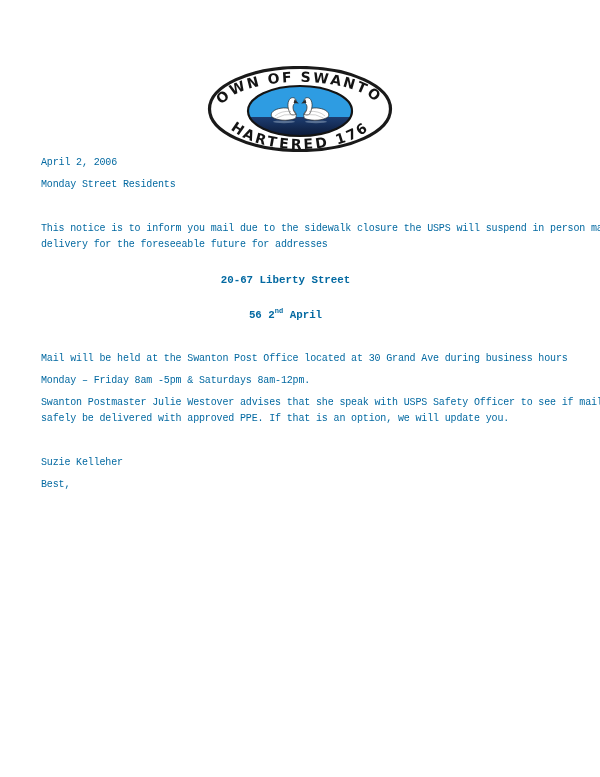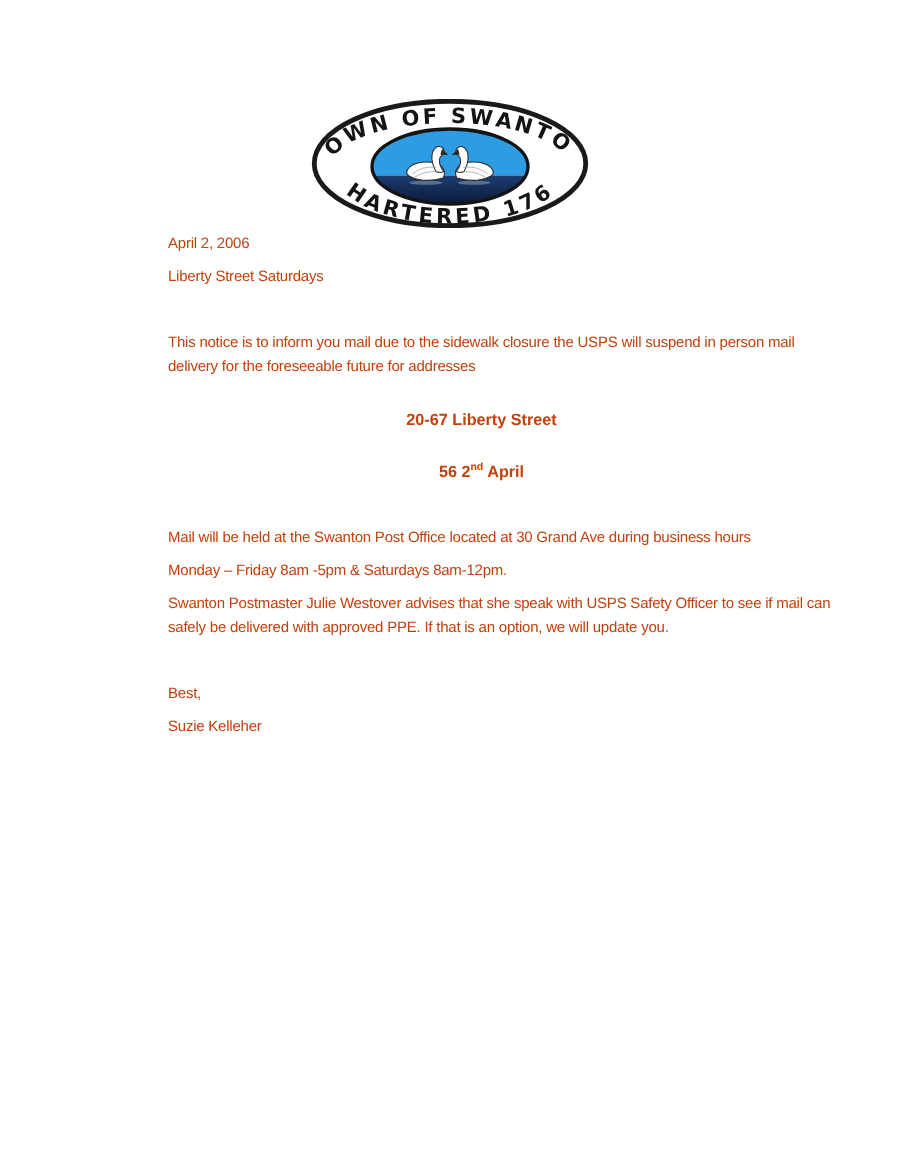--- a/index.html
+++ b/index.html
@@ -2,21 +2,21 @@
 <html><head>
 <meta charset="utf-8">
 <style>
   html,body { margin:0; padding:0; background:#ffffff; }
   .page {
     width:600px; height:777px; background:#ffffff; position:relative;
     overflow:hidden; font-family:"Liberation Sans", sans-serif;
   }
   .seal-wrap { margin-top:66px; height:86px; text-align:center; }
   .seal-wrap svg { display:inline-block; }
-  .doc-body { margin-top:3px; padding:0 50px 0 112px; color:#c2410c; }
+  .doc-body { margin-top:3px; padding:0 50px 0 41px; color:#0369a1;font-family:Liberation Mono, monospace; }
   .line {
     font-size:10px; line-height:16px; margin:0 0 6px 0;
     white-space:pre; letter-spacing:-0.15px;
   }
   .center { text-align:center; margin-left:-20px;margin-top:19px; }
   .bold { font-weight:bold; font-size:10.8px; letter-spacing:0; }
   .line sup { font-size:7px; vertical-align:super; line-height:0; font-weight:bold; }
   .spacer { height:22px; }
 </style>
 </head>
@@ -60,35 +60,35 @@
         <textPath href="#arcTop" startOffset="50%">TOWN OF SWANTON</textPath>
       </text>
       <text text-anchor="middle" font-family="'DejaVu Sans', sans-serif" font-size="14" font-weight="bold" fill="#141414" letter-spacing="2.5">
         <textPath href="#arcBottom" startOffset="50%">CHARTERED 1763</textPath>
       </text>
     </svg>
   </div>
 
   <div class="doc-body">
     <p class="line">April 2, 2006</p>
-    <p class="line">Liberty Street Saturdays</p>
+    <p class="line">Monday Street Residents</p>
     <div class="spacer"></div>
 
     <p class="line">This notice is to inform you mail due to the sidewalk closure the USPS will suspend in person mail
 delivery for the foreseeable future for addresses</p>
 
     <p class="line center bold">20-67 Liberty Street</p>
     <p class="line center bold"><span>56 2</span><sup>nd</sup><span> April</span></p>
 
     <div class="spacer"></div>
 
     <p class="line">Mail will be held at the Swanton Post Office located at 30 Grand Ave during business hours</p>
     <p class="line">Monday – Friday 8am -5pm &amp; Saturdays 8am-12pm.</p>
     <p class="line">Swanton Postmaster Julie Westover advises that she speak with USPS Safety Officer to see if mail can
 safely be delivered with approved PPE. If that is an option, we will update you.</p>
 
     <div class="spacer"></div>
 
+    <p class="line">Suzie Kelleher</p>
     <p class="line">Best,</p>
-    <p class="line">Suzie Kelleher</p>
   </div>
 
 </div>
 
 </body></html>

